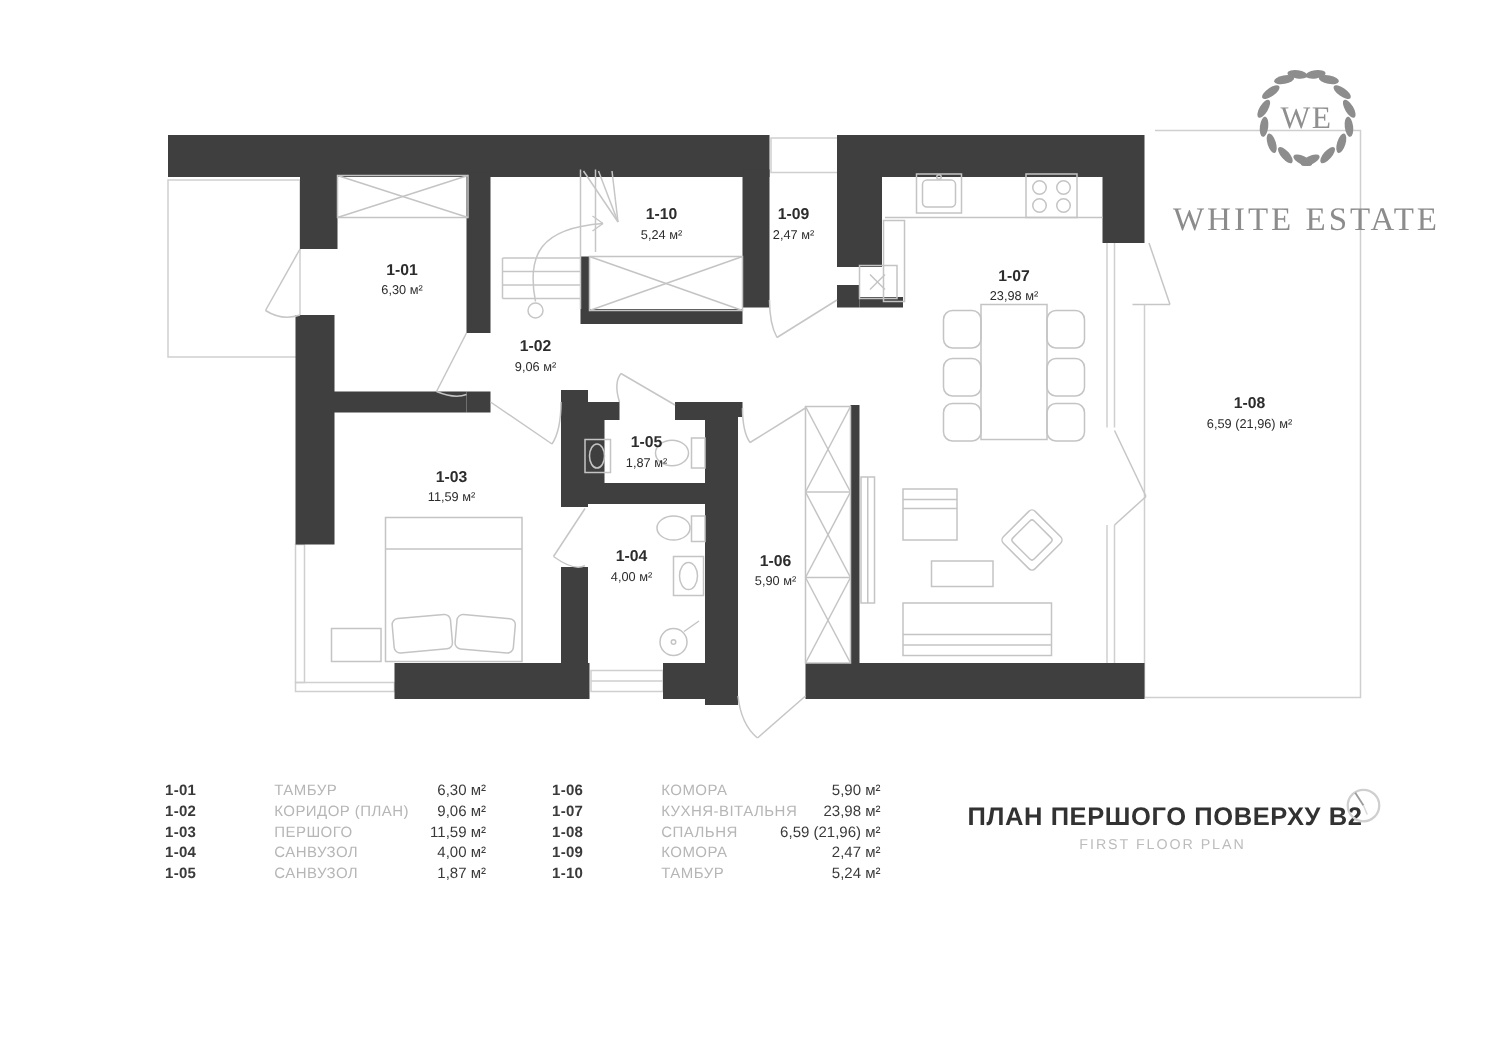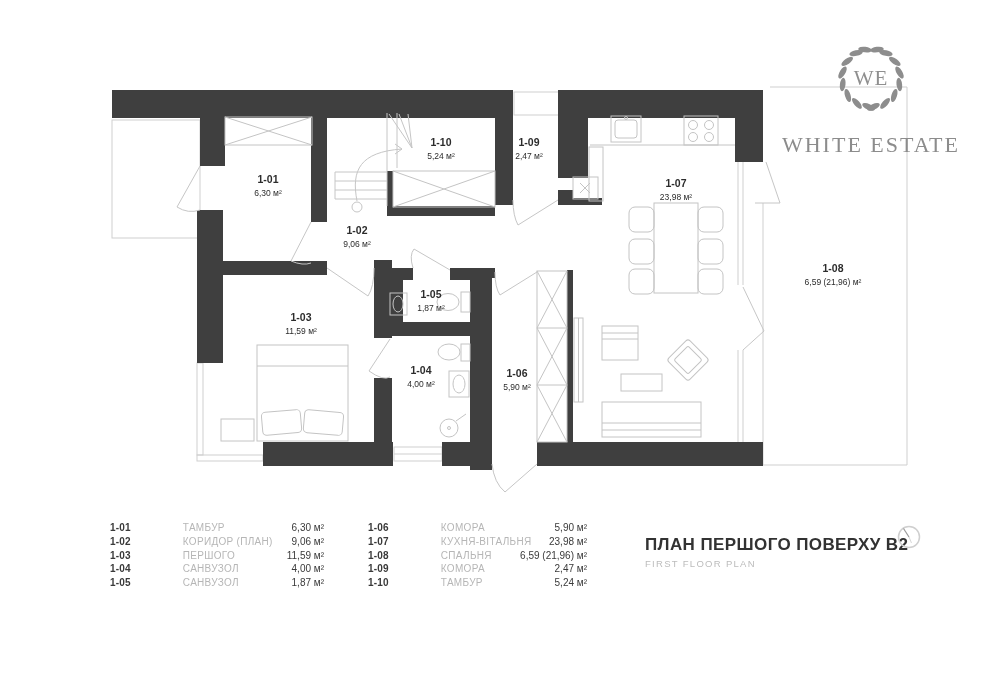--- a/index.html
+++ b/index.html
@@ -15,21 +15,21 @@
   #legend-left{left:110px;}
   #legend-right{left:368px;width:219px;}
   .lrow{display:flex;align-items:baseline;height:13.8px;}
   .lcode{font-weight:bold;color:#3a3a3a;margin-right:4px;letter-spacing:.2px;}
   .lname{color:#b6b6b6;letter-spacing:.3px;white-space:nowrap;margin-left:48px;}
   .lspace{flex:1;}
   .larea{color:#3a3a3a;white-space:nowrap;}
   
   #title-block{left:645px;top:535px;width:260px;}
   #title-main{font-size:17px;font-weight:600;color:#323232;letter-spacing:.4px;white-space:nowrap;}
-  #title-sub{margin-top:3px;font-size:9.5px;color:#bcbcbc;letter-spacing:1.3px;}
+  #title-sub{margin-top:3px;font-size:9.5px;color:#bcbcbc;letter-spacing:1.3px;text-align:center;}
   #compass{left:895px;top:523px;}
   
   text.rcode{font-family:"Liberation Sans",sans-serif;font-size:10.5px;font-weight:bold;fill:#2c2c2c;}
   text.rarea{font-family:"Liberation Sans",sans-serif;font-size:8.5px;fill:#2c2c2c;}
   text.we{font-family:"Liberation Serif",serif;font-size:21px;fill:#8f8f8f;letter-spacing:1px;}
 </style>
 </head>
 <body>
 
 <svg class="abs" style="left:0;top:0;" width="990" height="700" viewBox="0 0 990 700">

